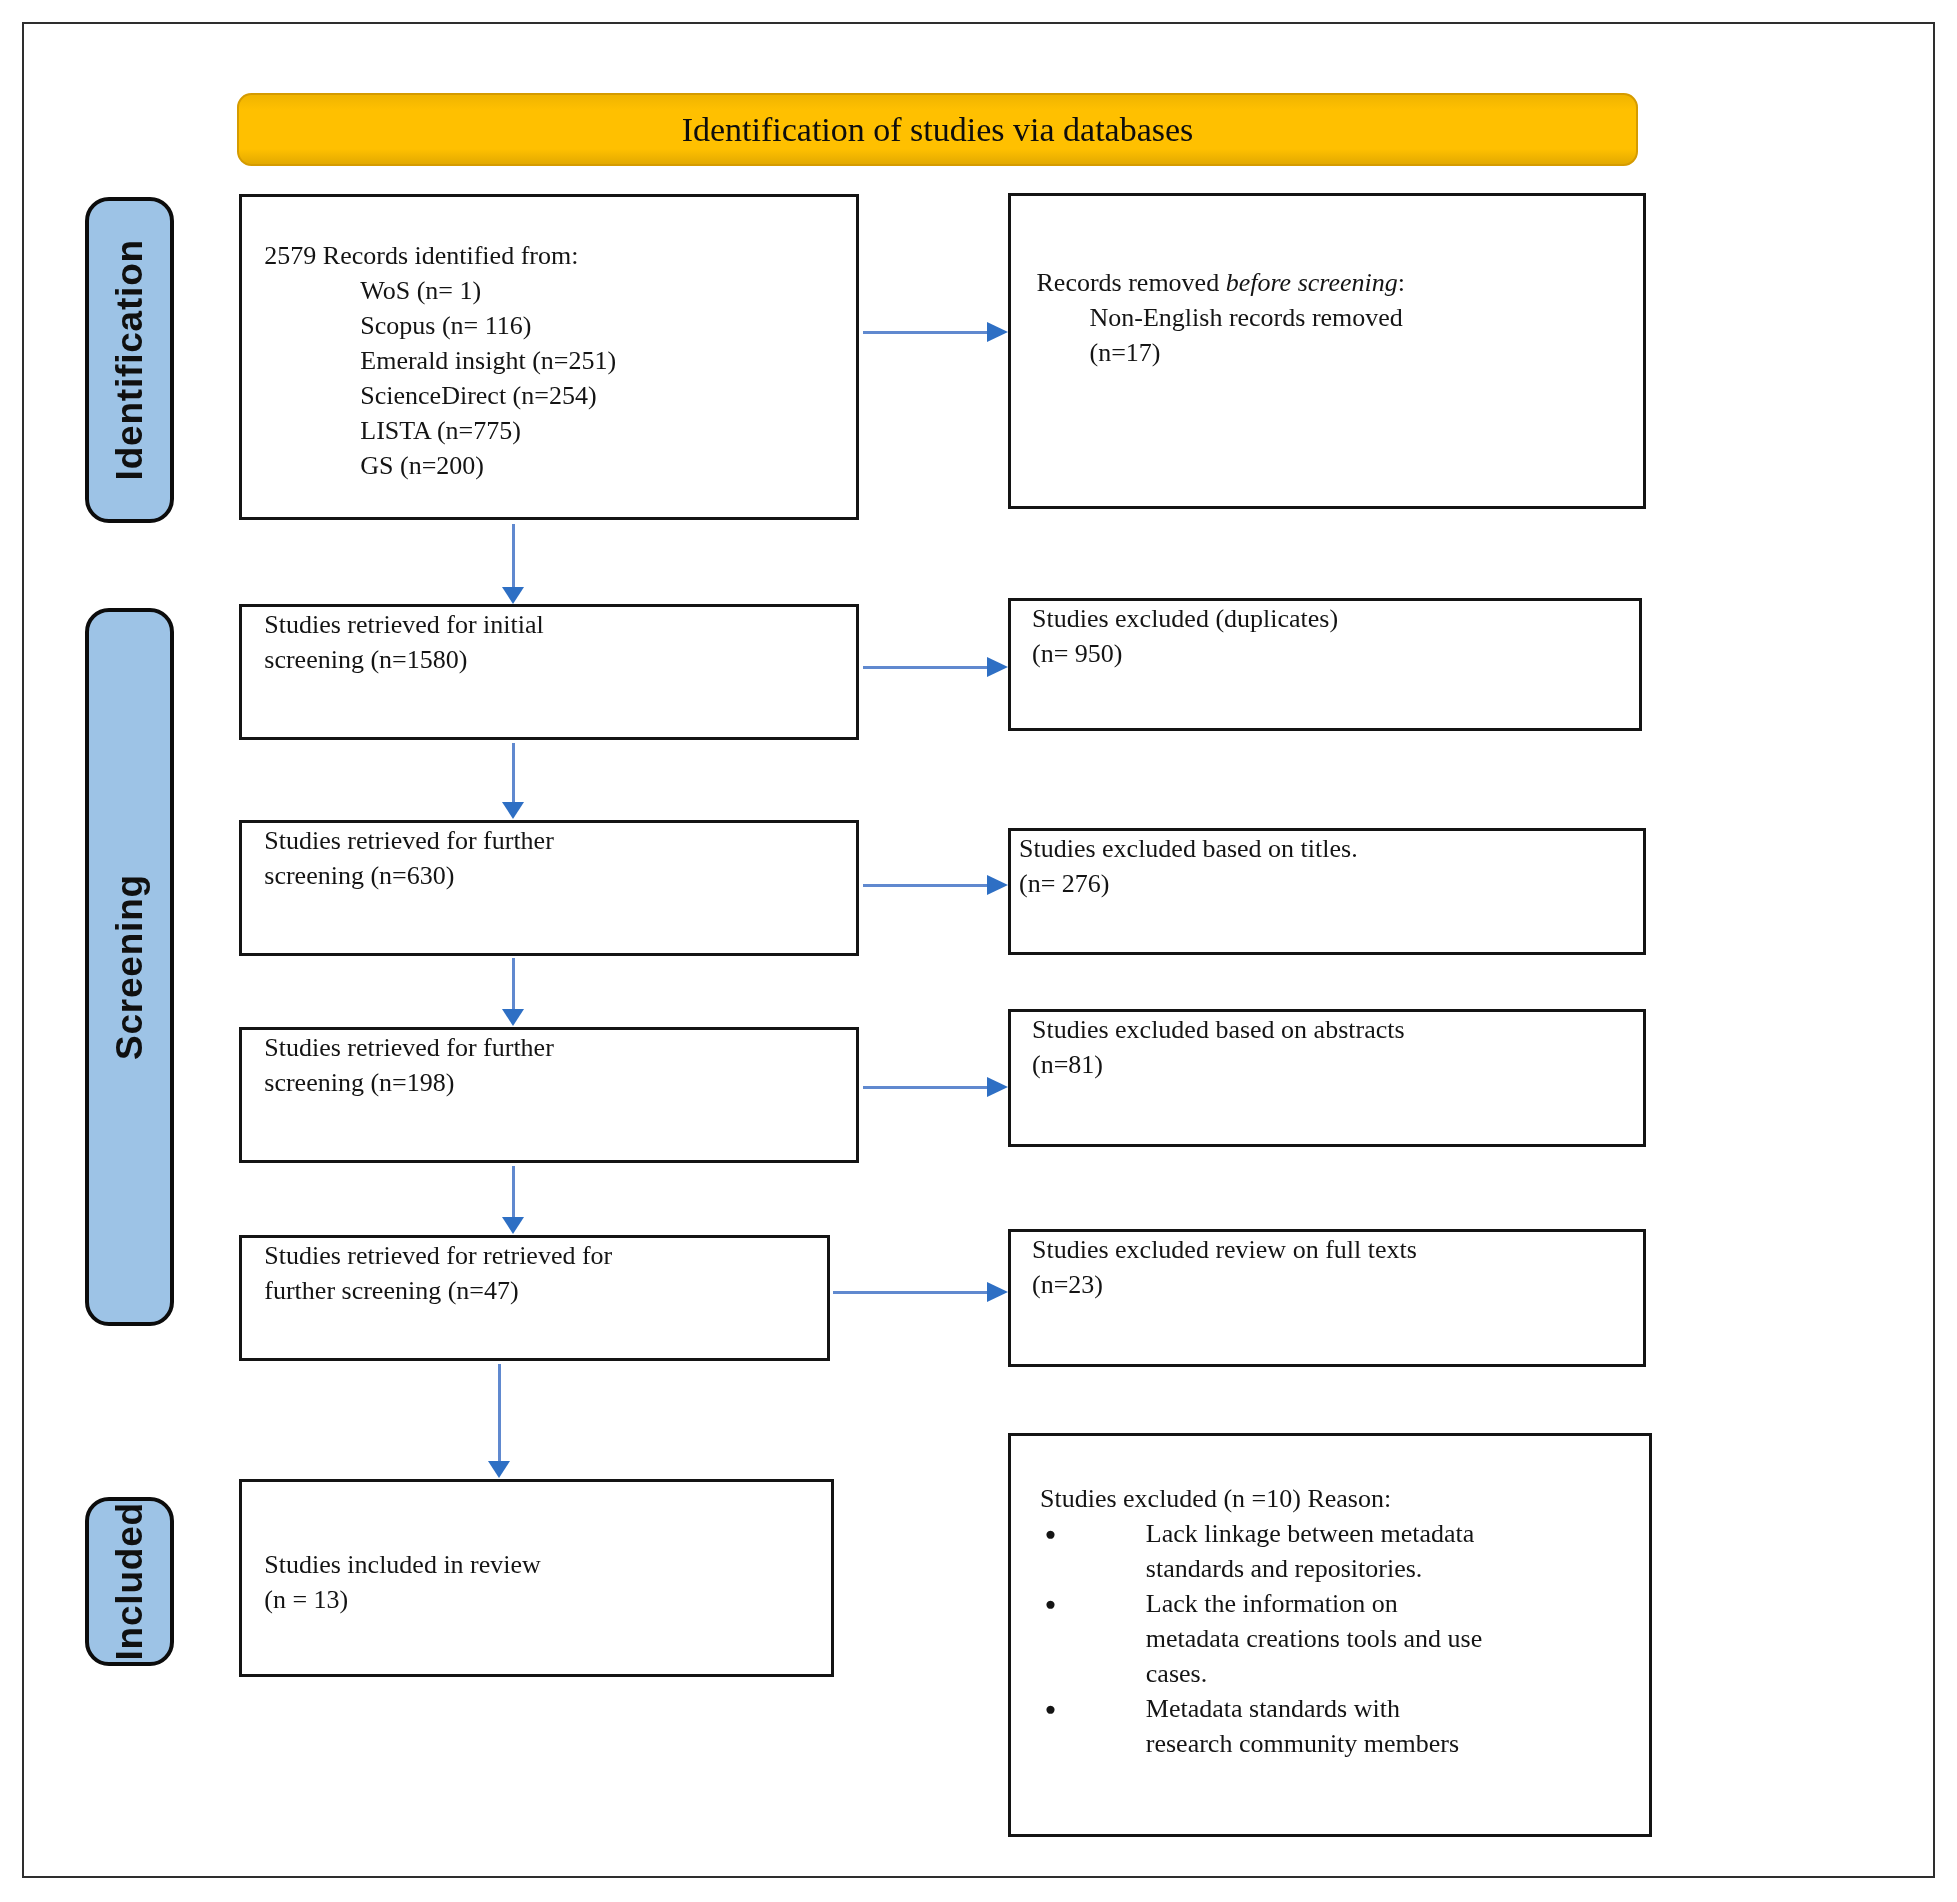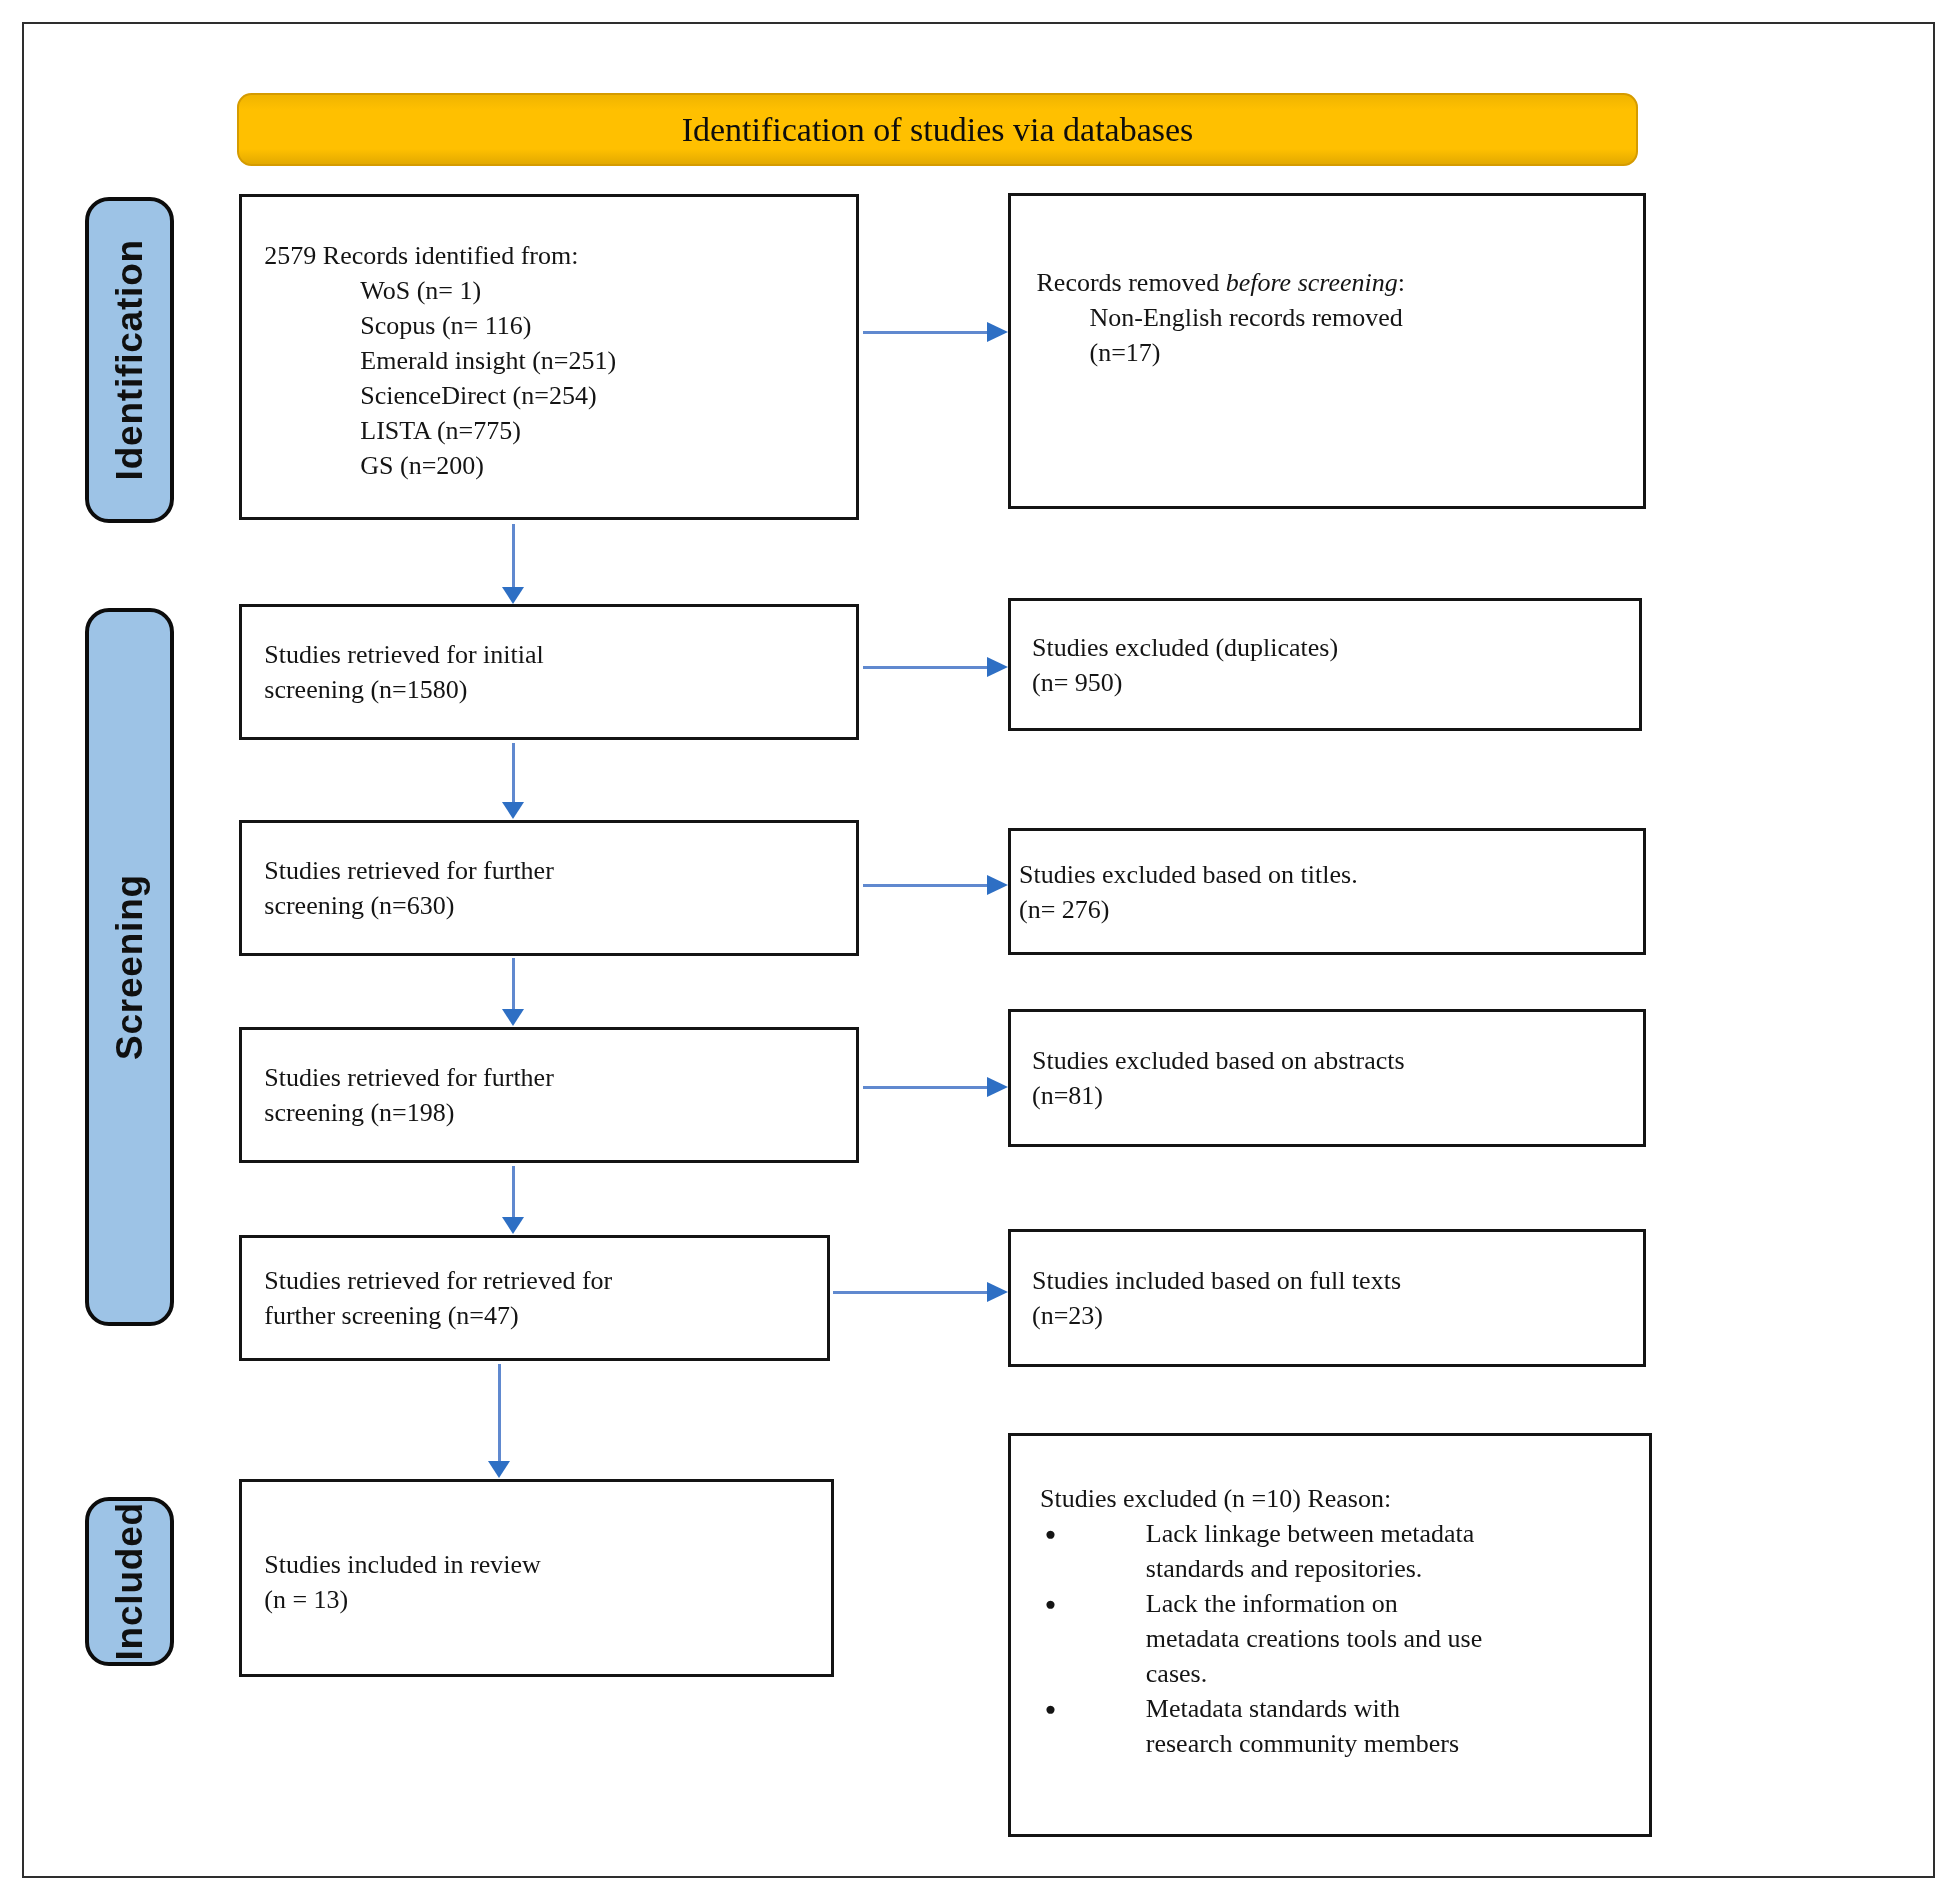--- a/index.html
+++ b/index.html
@@ -53,21 +53,21 @@
   #tab-included       { left: 85px; top: 1497px; width: 89px; height: 169px; }
   
   .box {
     position: absolute;
     box-sizing: border-box;
     background: #ffffff;
     border: 3.2px solid #141414;
     font-size: 26px; line-height: 35px;
   }
   .box .line { white-space: nowrap; }
-  .vcenter { display: flex; flex-direction: column; justify-content: center; }
+  .vcenter { display: flex; flex-direction: column; }
 
   #box-a  { left: 239px; top: 194px;  width: 620px; height: 326px; padding: 41px 11.2px 0 22.3px; }
   #box-a .src { margin-left: 96px; white-space: nowrap; }
   #box-b  { left: 239px; top: 604px;  width: 620px; height: 136px; padding-left: 22.3px; }
   #box-c  { left: 239px; top: 820px; width: 620px; height: 136px; padding-left: 22.3px; }
   #box-d  { left: 239px; top: 1027px; width: 620px; height: 136px; padding-left: 22.3px; }
   #box-e  { left: 239px; top: 1235px; width: 591px; height: 126px; padding-left: 22.3px; }
   #box-f  { left: 239px; top: 1479px; width: 595px; height: 198px; padding: 65px 11.2px 0 22.3px; }
 
   #box-r1 { left: 1008px; top: 193px; width: 638px; height: 316px; padding: 69px 11.2px 0 25.5px; }
@@ -170,21 +170,21 @@
   <div class="line">Studies excluded based on titles.</div>
   <div class="line">(n= 276)</div>
 </div>
 
 <div class="box vcenter" id="box-r4">
   <div class="line">Studies excluded based on abstracts</div>
   <div class="line">(n=81)</div>
 </div>
 
 <div class="box vcenter" id="box-r5">
-  <div class="line">Studies included based on full texts</div>
+  <div class="line">Studies excluded review on full texts</div>
   <div class="line">(n=23)</div>
 </div>
 
 <div class="box" id="box-r6">
   <div class="line">Studies excluded (n =10) Reason:</div>
   <div class="bullet-row">
     <span class="dot">●</span>
     <div>
       <div class="line">Lack linkage between metadata</div>
       <div class="line">standards and repositories.</div>

